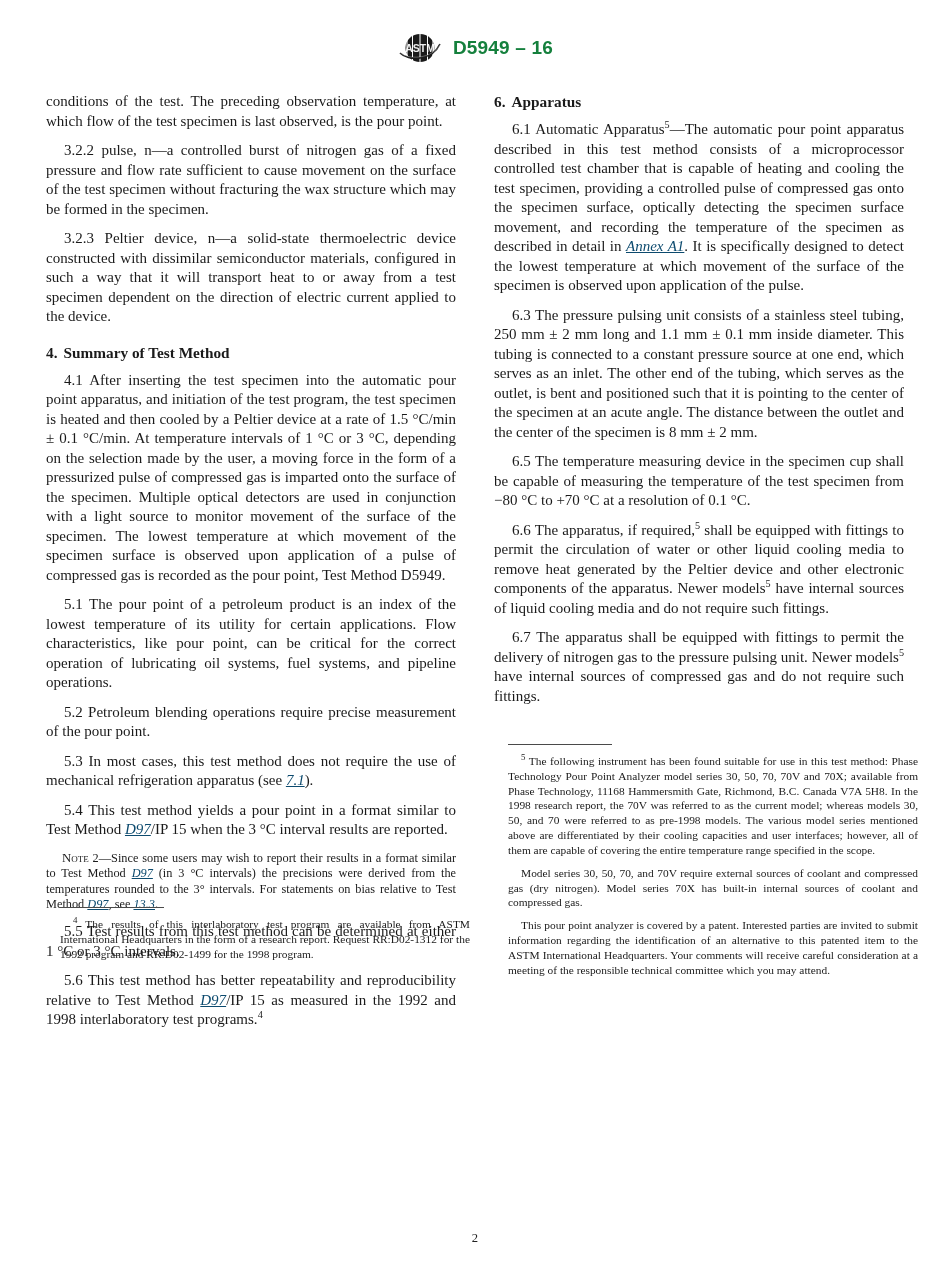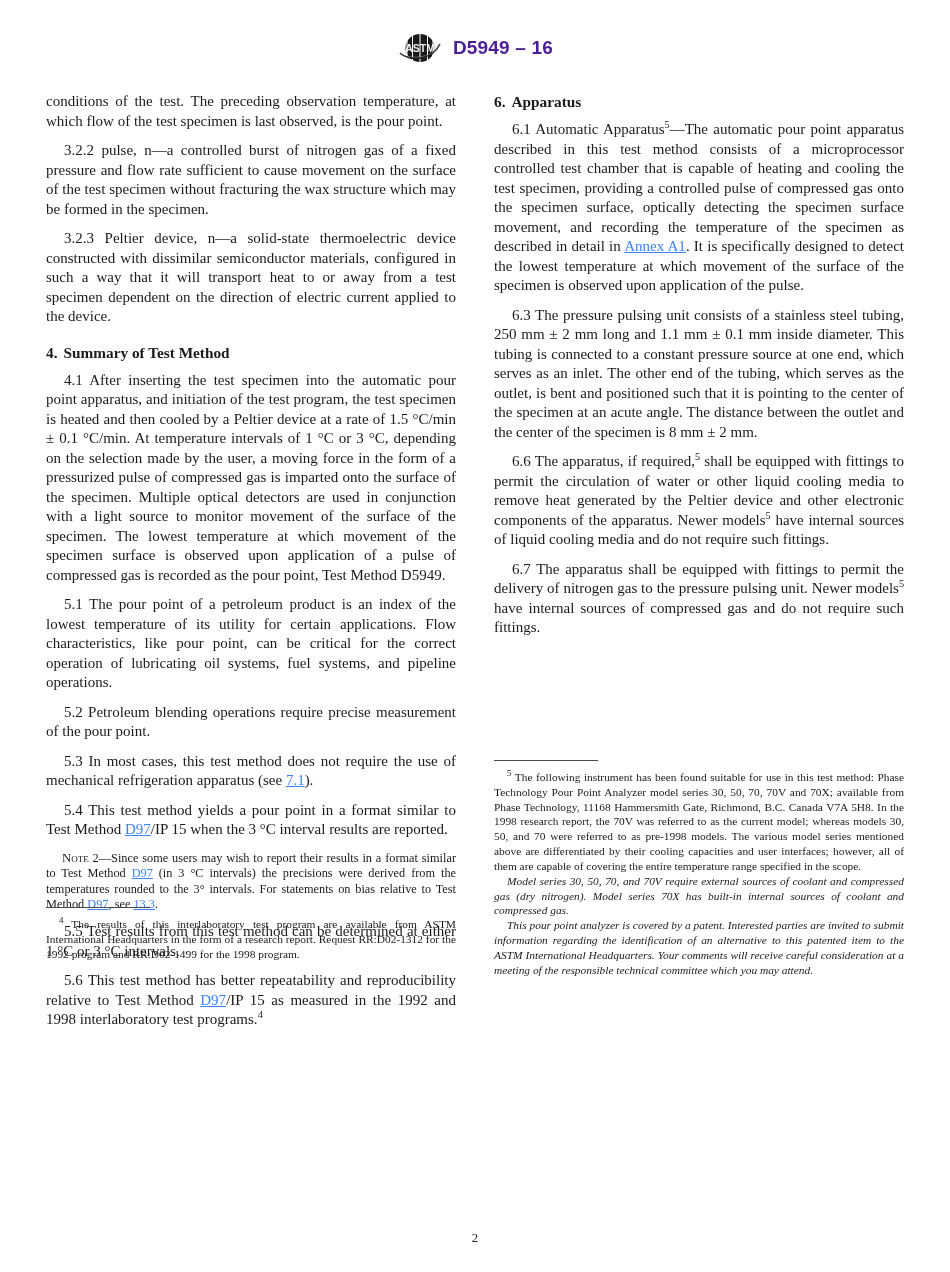--- a/index.html
+++ b/index.html
@@ -35,21 +35,21 @@
   .astm-logo {
     width: 46px;
     height: 30px;
     display: block;
   }
   .doc-designation {
     font-family: "Liberation Sans", "DejaVu Sans", sans-serif;
     font-weight: bold;
     font-size: 19px;
     letter-spacing: 0.2px;
-    color: #4c1d95;
+    color: #15803d;
     white-space: nowrap;
   }
 
   
   .columns {
     position: absolute;
     top: 92px;
     left: 46px;
     width: 858px;
     display: flex;
@@ -83,21 +83,21 @@
     margin: 0 0 9px 0;
     padding-top: 6px;
     line-height: 1.25;
     text-align: left;
   }
   h3.section-head .num {
     margin-right: 6px;
   }
 
   .it { }
-  .lnk { color: #3b82f6; }
+  .lnk { color: #0c4a6e; font-style: italic; }
   sup {
     font-size: 0.68em;
     vertical-align: super;
     line-height: 0;
   }
 
   
   .note-label {
     font-variant: small-caps;
     font-size: 1.04em;
@@ -106,42 +106,41 @@
     font-size: 12.3px;
     line-height: 1.27;
     text-align: justify;
     text-indent: 16px;
     margin-bottom: 9px;
   }
 
   
   .footnotes {
     position: absolute;
-    left: 0;
+    left: 14px;
     width: 100%;
   }
   .col-left .footnotes { bottom: 78px; }
   .col-right .footnotes { bottom: 62px; }
 
   .fn-rule {
     width: 104px;
     height: 0;
     border-top: 1.1px solid #4a4a4a;
     margin-bottom: 9px;
   }
   .fn-para {
     font-size: 11.4px;
     line-height: 1.30;
     text-align: justify;
     text-indent: 13px;
     margin: 0 0 0 0;
   }
   .fn-para + .fn-para {
-    margin-top: 0px;
-    font-style: italic;
+    margin-top: 8px;
   }
   .fn-para sup {
     font-size: 0.78em;
   }
 
   
   .page-number {
     position: absolute;
     bottom: 26px;
     left: 0;
@@ -260,20 +259,24 @@
         <span class="it">Automatic Apparatus</span><sup>5</sup><span>—The automatic pour point apparatus described in this test method consists of a microprocessor controlled test chamber that is capable of heating and cooling the test specimen, providing a controlled pulse of compressed gas onto the specimen surface, optically detecting the specimen surface movement, and recording the temperature of the specimen as described in detail in </span><a class="lnk" href="#">Annex A1</a><span>. It is specifically designed to detect the lowest temperature at which movement of the surface of the specimen is observed upon application of the pulse.</span>
       </p>
 
 
       <p class="body-para">
         <span>6.3</span>
         <span>The pressure pulsing unit consists of a stainless steel tubing, 250 mm ± 2 mm long and 1.1 mm ± 0.1 mm inside diameter. This tubing is connected to a constant pressure source at one end, which serves as an inlet. The other end of the tubing, which serves as the outlet, is bent and positioned such that it is pointing to the center of the specimen at an acute angle. The distance between the outlet and the center of the specimen is 8 mm ± 2 mm.</span>
       </p>
 
 
+      <p class="body-para">
+        <span>6.5</span>
+        <span>The temperature measuring device in the specimen cup shall be capable of measuring the temperature of the test specimen from −80 °C to +70 °C at a resolution of 0.1 °C.</span>
+      </p>
 
       <p class="body-para">
         <span>6.6</span>
         <span>The apparatus, if required,</span><sup>5</sup><span> shall be equipped with fittings to permit the circulation of water or other liquid cooling media to remove heat generated by the Peltier device and other electronic components of the apparatus. Newer models</span><sup>5</sup><span> have internal sources of liquid cooling media and do not require such fittings.</span>
       </p>
 
       <p class="body-para">
         <span>6.7</span>
         <span>The apparatus shall be equipped with fittings to permit the delivery of nitrogen gas to the pressure pulsing unit. Newer models</span><sup>5</sup><span> have internal sources of compressed gas and do not require such fittings.</span>
       </p>

